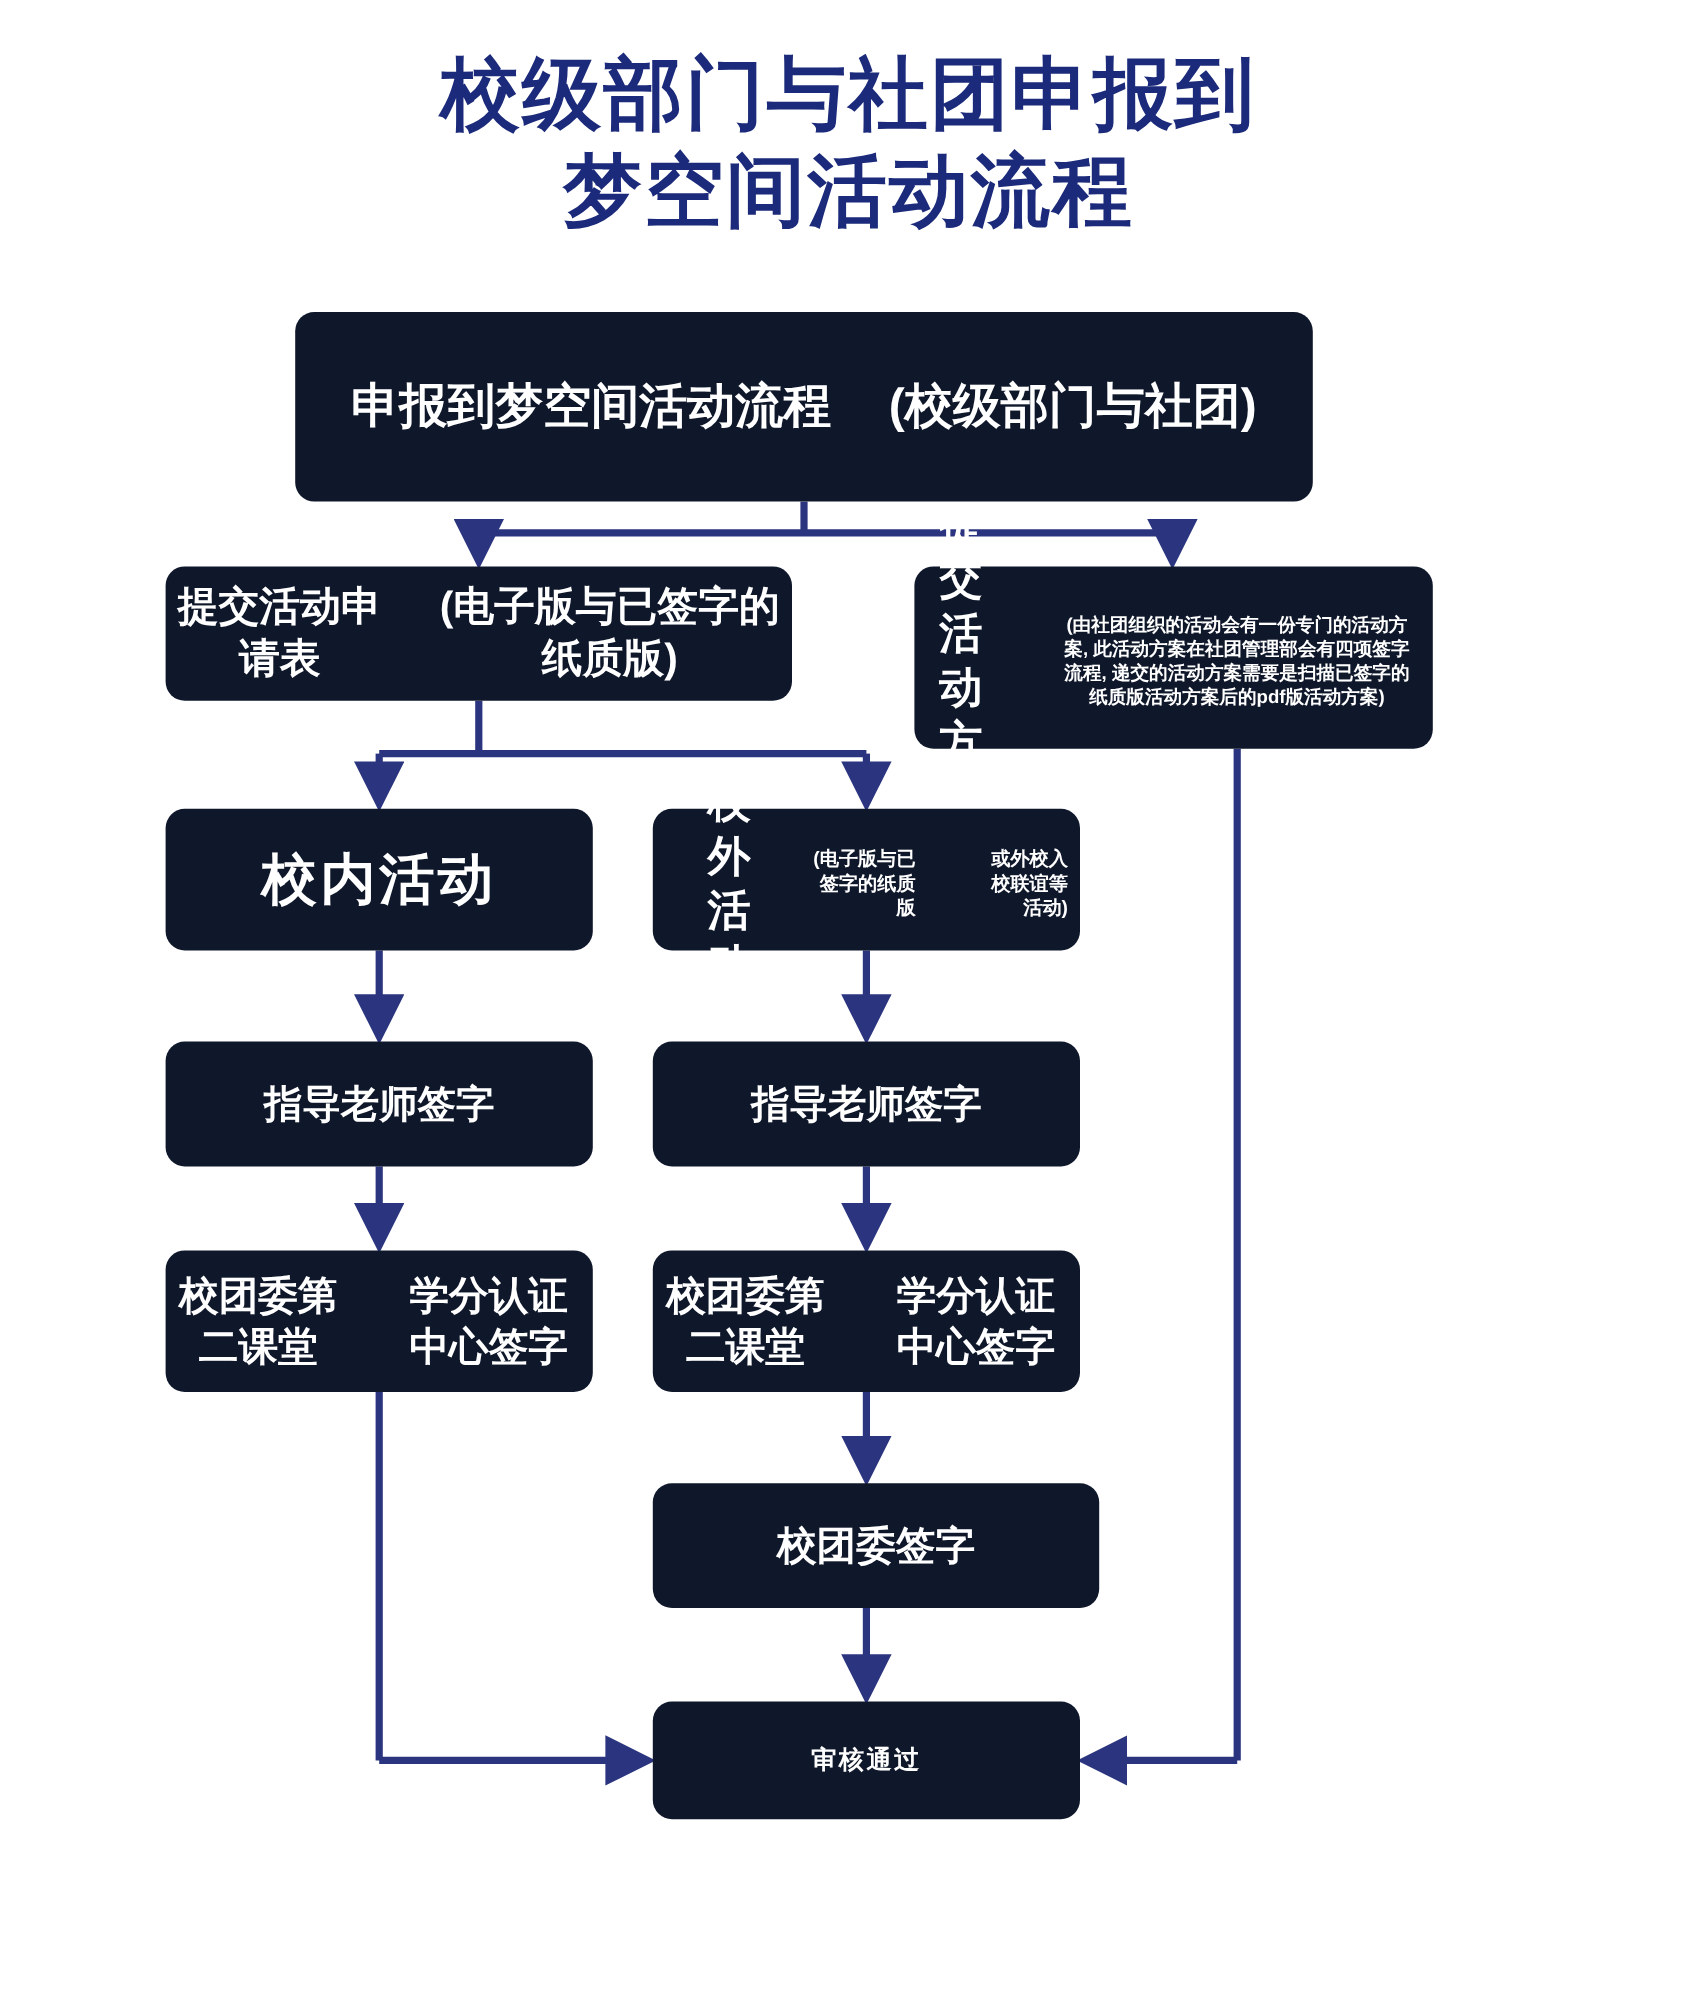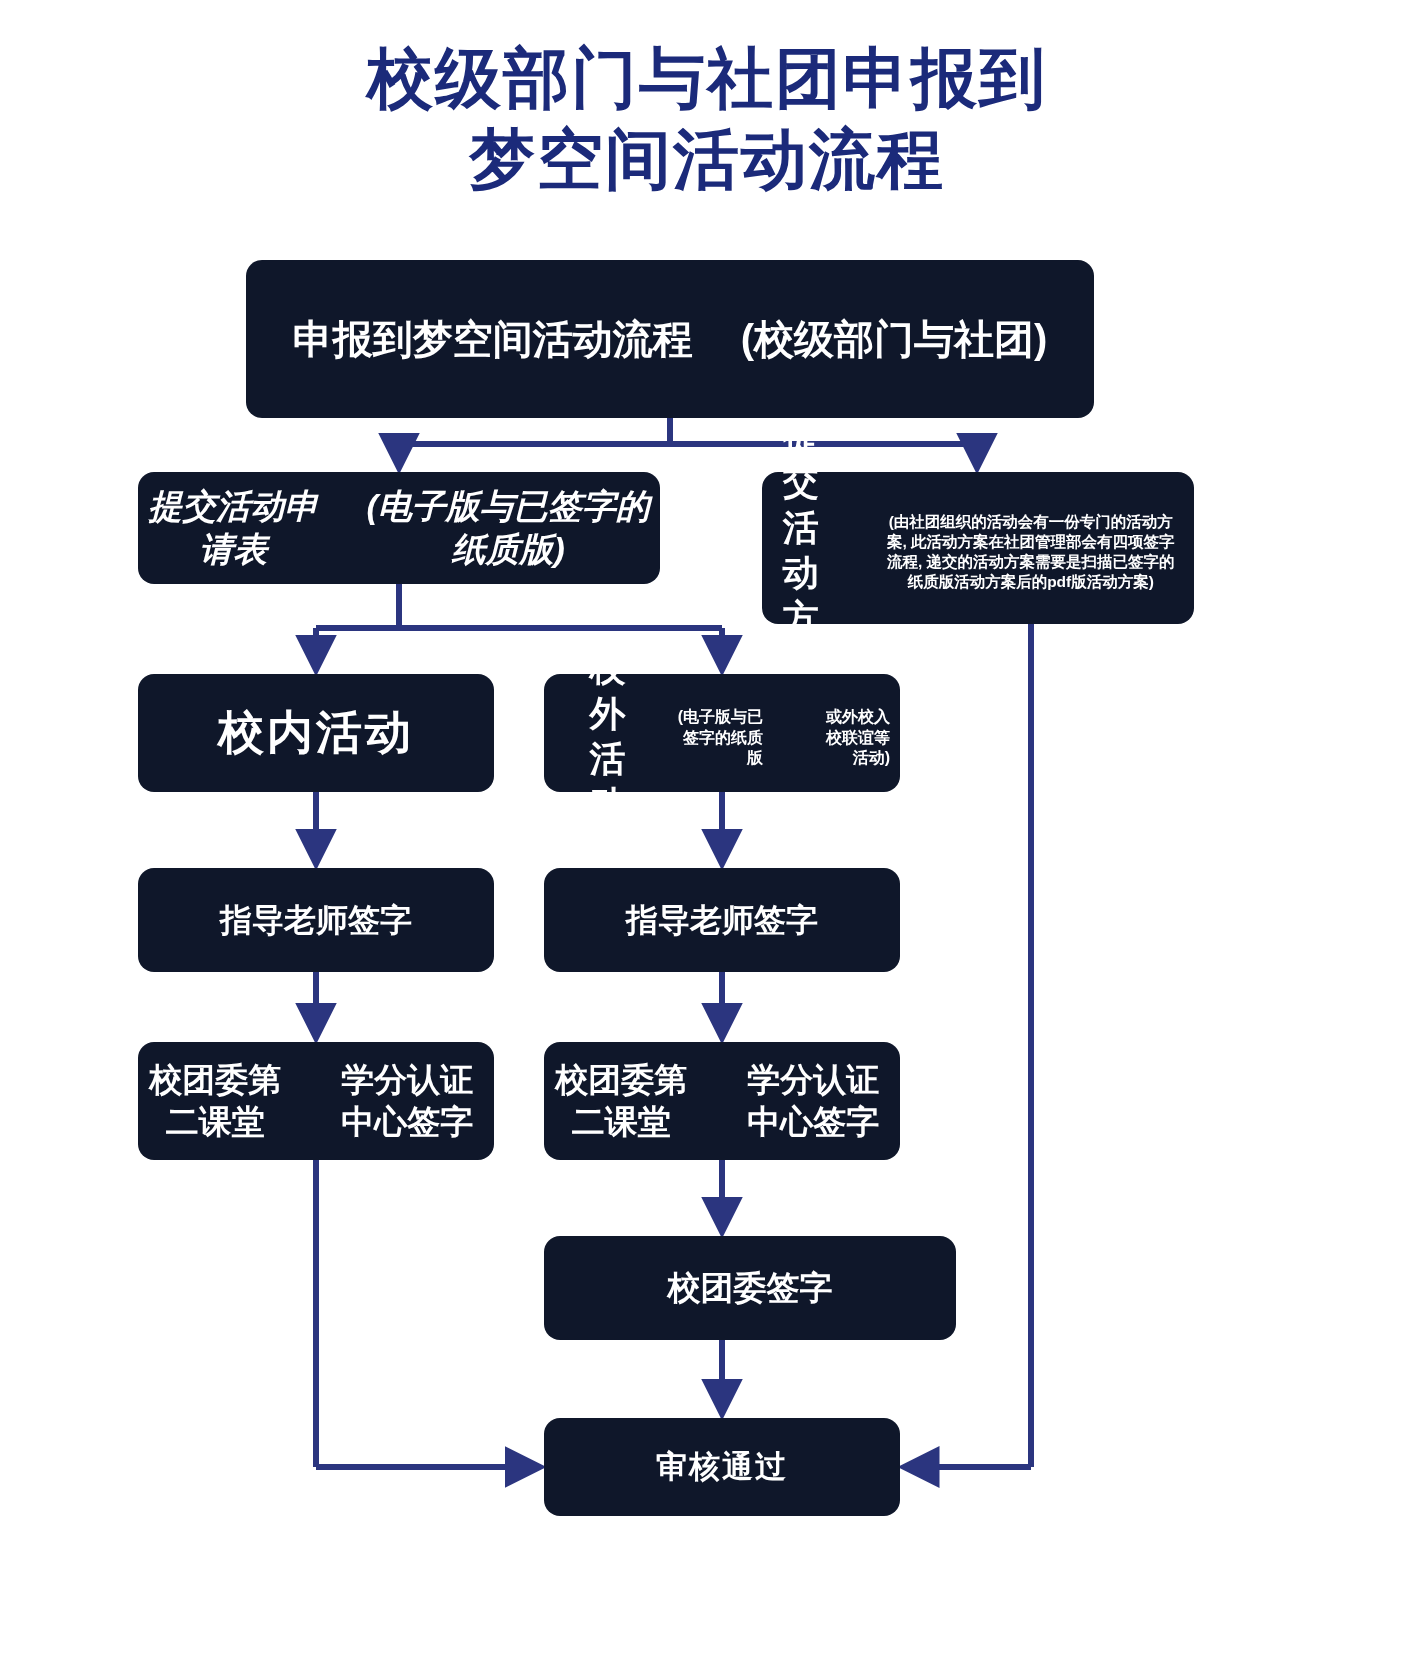--- a/index.html
+++ b/index.html
@@ -55,21 +55,21 @@
   .node .sub {
     font-weight: bold;
     line-height: 1.3;
     display: block;
   }
   
   #node-root { left: 246px; top: 260px; width: 848px; height: 158px; }
   #node-root .main { font-size: 40px; }
 
   #node-form { left: 138px; top: 472px; width: 522px; height: 112px; }
-  #node-form .main { font-size: 34px; font-style: italic; }
+  #node-form .main { font-size: 34px; }
 
   #node-plan { left: 762px; top: 472px; width: 432px; height: 152px; justify-content: flex-start; padding-top: 10px; }
   #node-plan .main { font-size: 36px; }
   #node-plan .sub { font-size: 15.5px; margin-top: 4px; padding: 0 6px; }
 
   #node-inside { left: 138px; top: 674px; width: 356px; height: 118px; }
   #node-inside .main { font-size: 46px; letter-spacing: 3px; }
 
   #node-outside { left: 544px; top: 674px; width: 356px; height: 118px; justify-content: flex-start; padding-top: 12px; text-align: right; }
   #node-outside .main { font-size: 36px; letter-spacing: 3px; }
@@ -80,25 +80,25 @@
 
   #node-teacher-r { left: 544px; top: 868px; width: 356px; height: 104px; }
   #node-teacher-r .main { font-size: 32px; }
 
   #node-credit-l { left: 138px; top: 1042px; width: 356px; height: 118px; }
   #node-credit-l .main { font-size: 33px; }
 
   #node-credit-r { left: 544px; top: 1042px; width: 356px; height: 118px; }
   #node-credit-r .main { font-size: 33px; }
 
-  #node-youth { left: 544px; top: 1236px; width: 412px; height: 104px; }
+  #node-youth { left: 544px; top: 1236px; width: 372px; height: 104px; }
   #node-youth .main { font-size: 33px; }
 
   #node-pass { left: 544px; top: 1418px; width: 356px; height: 98px; }
-  #node-pass .main { font-size: 31px; letter-spacing: 2px; }
+  #node-pass .main { font-size: 21px; letter-spacing: 2px; }
 
   
   #links {
     position: absolute;
     left: 0; top: 0;
     width: 1414px; height: 1664px;
   }
 </style>
 </head>
 <body>

